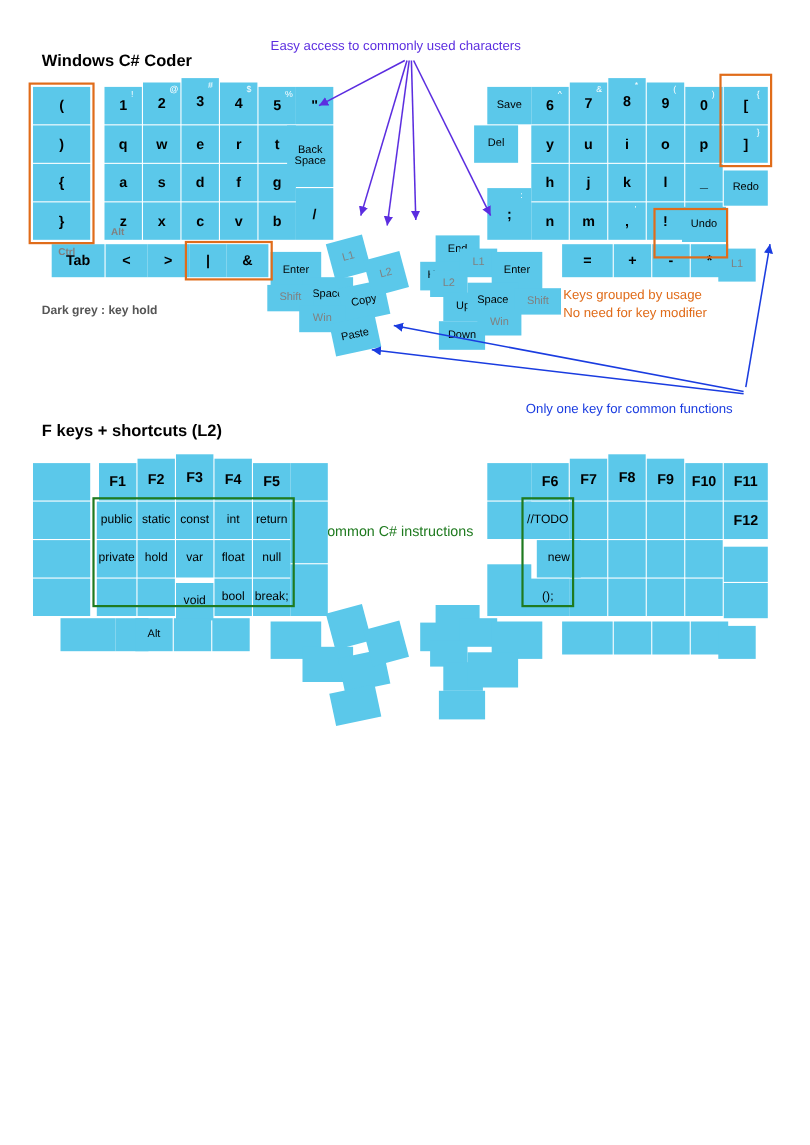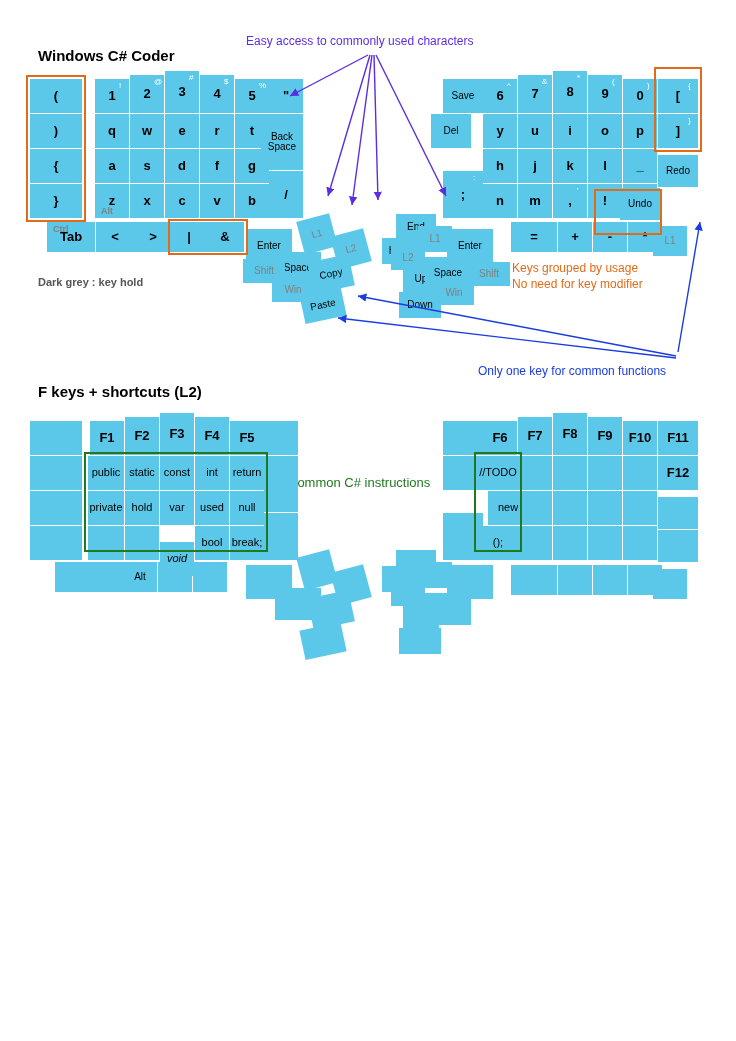--- a/index.html
+++ b/index.html
@@ -207,25 +207,25 @@
       <div class="key blank" style="left: 88px; top: 526px; width: 36px; height: 34px; white-space: pre-line;"></div>
       <div class="key blank" style="left: 105px; top: 562px; width: 30px; height: 30px; white-space: pre-line;"></div>
       <div class="key" style="left: 125px; top: 417px; width: 34px; height: 38px; white-space: pre-line;">F2</div>
       <div class="key tiny" style="left: 125px; top: 456px; width: 34px; height: 34px; white-space: pre-line;">static</div>
       <div class="key tiny" style="left: 125px; top: 491px; width: 34px; height: 34px; white-space: pre-line;">hold</div>
       <div class="key blank" style="left: 125px; top: 526px; width: 34px; height: 34px; white-space: pre-line;"></div>
       <div class="key small" style="left: 123px; top: 562px; width: 34px; height: 30px; white-space: pre-line;">Alt</div>
       <div class="key" style="left: 160px; top: 413px; width: 34px; height: 42px; white-space: pre-line;">F3</div>
       <div class="key tiny" style="left: 160px; top: 456px; width: 34px; height: 34px; white-space: pre-line;">const</div>
       <div class="key tiny" style="left: 160px; top: 491px; width: 34px; height: 34px; white-space: pre-line;">var</div>
-      <div class="key tiny" style="left: 160px; top: 542px; width: 34px; height: 34px; white-space: pre-line; font-style: italic;">void</div>
+      <div class="key tiny" style="left: 160px; top: 530px; width: 34px; height: 34px; white-space: pre-line;">void</div>
       <div class="key blank" style="left: 158px; top: 562px; width: 34px; height: 30px; white-space: pre-line;"></div>
       <div class="key" style="left: 195px; top: 417px; width: 34px; height: 38px; white-space: pre-line;">F4</div>
       <div class="key tiny" style="left: 195px; top: 456px; width: 34px; height: 34px; white-space: pre-line;">int</div>
-      <div class="key tiny" style="left: 195px; top: 491px; width: 34px; height: 34px; white-space: pre-line;">used</div>
+      <div class="key tiny" style="left: 195px; top: 491px; width: 34px; height: 34px; white-space: pre-line;">float</div>
       <div class="key tiny" style="left: 195px; top: 526px; width: 34px; height: 34px; white-space: pre-line;">bool</div>
       <div class="key blank" style="left: 193px; top: 562px; width: 34px; height: 30px; white-space: pre-line;"></div>
       <div class="key" style="left: 230px; top: 421px; width: 34px; height: 34px; white-space: pre-line;">F5</div>
       <div class="key tiny" style="left: 230px; top: 456px; width: 34px; height: 34px; white-space: pre-line;">return</div>
       <div class="key tiny" style="left: 230px; top: 491px; width: 34px; height: 34px; white-space: pre-line;">null</div>
       <div class="key tiny" style="left: 230px; top: 526px; width: 34px; height: 34px; white-space: pre-line;">break;</div>
       <div class="key blank" style="left: 264px; top: 421px; width: 34px; height: 34px; white-space: pre-line;"></div>
       <div class="key blank" style="left: 264px; top: 456px; width: 34px; height: 56px; white-space: pre-line;"></div>
       <div class="key blank" style="left: 264px; top: 513px; width: 34px; height: 47px; white-space: pre-line;"></div>
       <div class="key blank" style="left: 246px; top: 565px; width: 46px; height: 34px; white-space: pre-line;"></div>

